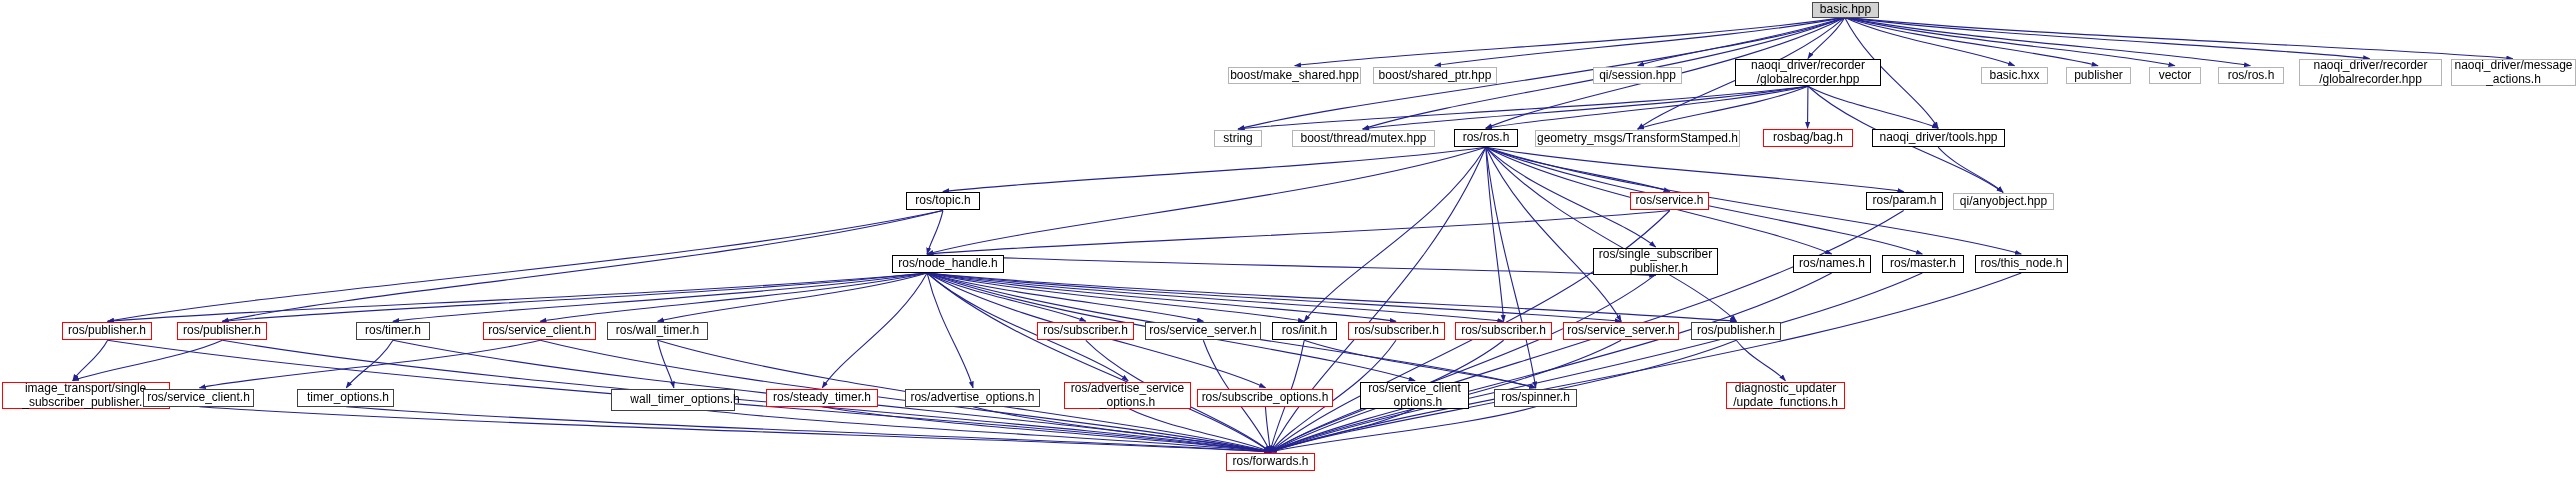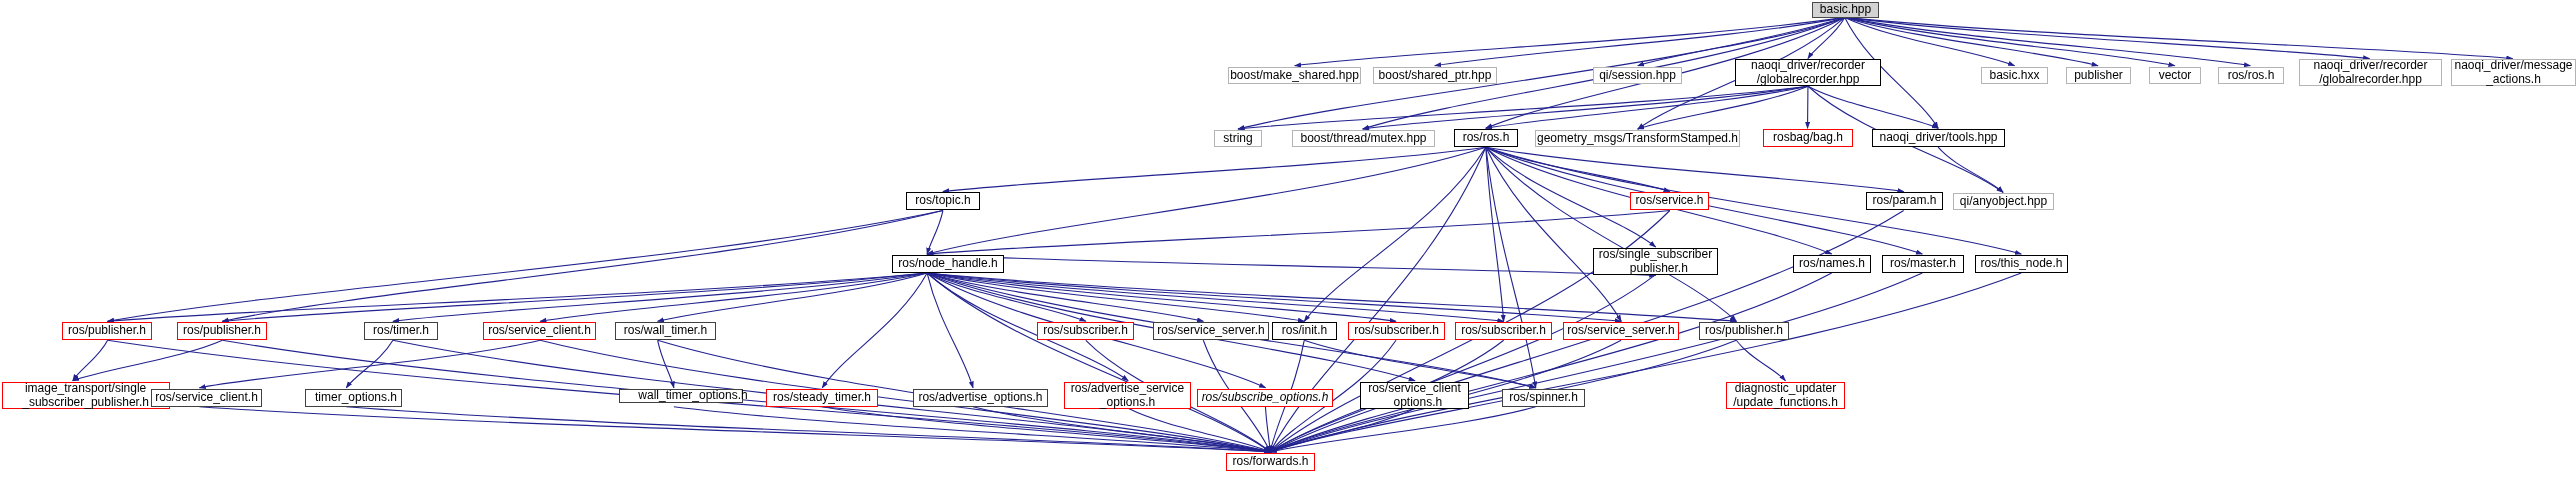--- a/index.html
+++ b/index.html
@@ -23,21 +23,21 @@
     background:#ffffff;
     border:0.8px solid #808080;
     color:#000000;
     font-size:12px;
     line-height:13.5px;
     white-space:pre-line;
     padding:0 4px;
     z-index:5;
   }
   .node.b-gray{border:0.8px solid #b4b4b4;}
-  .node.b-dark{border:0.8px solid #404040;margin-left:8px;}
+  .node.b-dark{border:0.8px solid #404040;}
   .node.b-black{border:0.8px solid #000000;}
   .node.b-red{border:0.8px solid #ff0000;}
   .node.root{background:#d3d3d3;border:0.8px solid #4a4a4a;}
 </style>
 </head>
 <body>
 
 <div id="graph">
   <svg id="edges" xmlns="http://www.w3.org/2000/svg" viewBox="0 0 3253 604" width="2576" height="478">
     <defs>
@@ -183,26 +183,26 @@
       <div class="node b-dark" style="left: 1145px; top: 322px; width: 116px; height: 18px;">ros/service_server.h</div>
       <div class="node b-black" style="left: 1272px; top: 322px; width: 65px; height: 18px;">ros/init.h</div>
       <div class="node b-red" style="left: 1348px; top: 322px; width: 97px; height: 18px;">ros/subscriber.h</div>
       <div class="node b-red" style="left: 1455px; top: 322px; width: 97px; height: 18px;">ros/subscriber.h</div>
       <div class="node b-red" style="left: 1563px; top: 322px; width: 116px; height: 18px;">ros/service_server.h</div>
       <div class="node b-dark" style="left: 1691px; top: 322px; width: 90px; height: 18px;">ros/publisher.h</div>
       <div class="node b-red" style="left: 1.6px; top: 382px; width: 168px; height: 27px;">image_transport/single
 _subscriber_publisher.h</div>
       <div class="node b-dark" style="left: 143px; top: 389px; width: 111px; height: 18px;">ros/service_client.h</div>
       <div class="node b-dark" style="left: 297px; top: 389px; width: 97px; height: 18px; padding-left: 9px;">timer_options.h</div>
-      <div class="node b-dark" style="left: 611px; top: 389px; width: 124px; height: 14px; padding-left: 28px;">wall_timer_options.h</div>
+      <div class="node b-dark" style="left: 611px; top: 389px; width: 124px; height: 22px; padding-left: 28px;">wall_timer_options.h</div>
       <div class="node b-red" style="left: 766px; top: 389px; width: 112px; height: 18px;">ros/steady_timer.h</div>
       <div class="node b-dark" style="left: 905px; top: 389px; width: 135px; height: 18px;">ros/advertise_options.h</div>
       <div class="node b-red" style="left: 1064px; top: 382px; width: 127px; height: 27px;">ros/advertise_service
 _options.h</div>
-      <div class="node b-red" style="left: 1197px; top: 389px; width: 136px; height: 18px; font-style: italic;">ros/subscribe_options.h</div>
+      <div class="node b-red" style="left: 1197px; top: 389px; width: 136px; height: 18px;">ros/subscribe_options.h</div>
       <div class="node b-black" style="left: 1360px; top: 382px; width: 109px; height: 27px;">ros/service_client
 _options.h</div>
       <div class="node b-dark" style="left: 1494px; top: 389px; width: 83px; height: 18px;">ros/spinner.h</div>
       <div class="node b-red" style="left: 1726px; top: 382px; width: 119px; height: 27px;">diagnostic_updater
 /update_functions.h</div>
       <div class="node b-red" style="left: 1226px; top: 453px; width: 89px; height: 18px;">ros/forwards.h</div>
     </div>
 </div>
 
 

